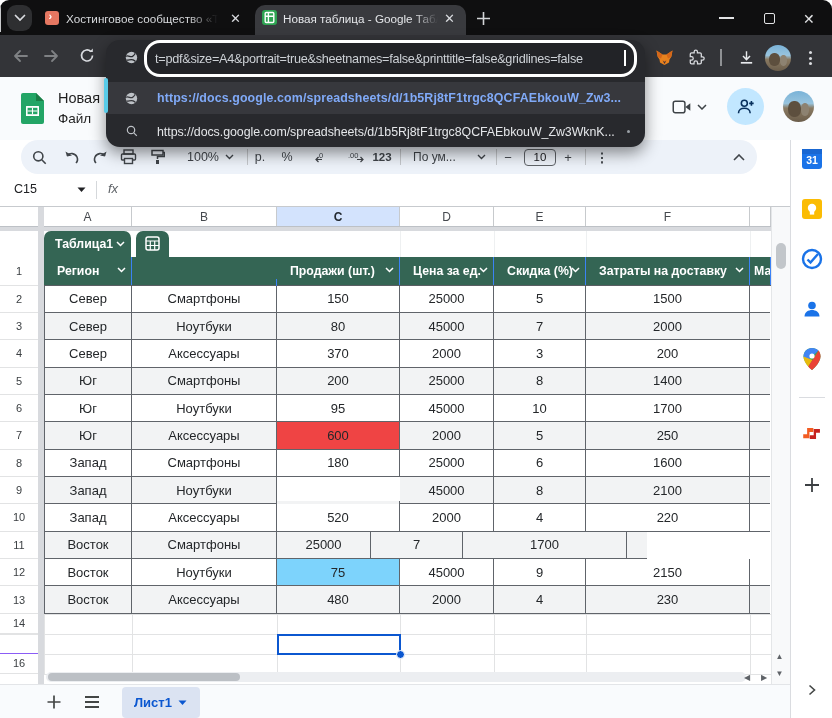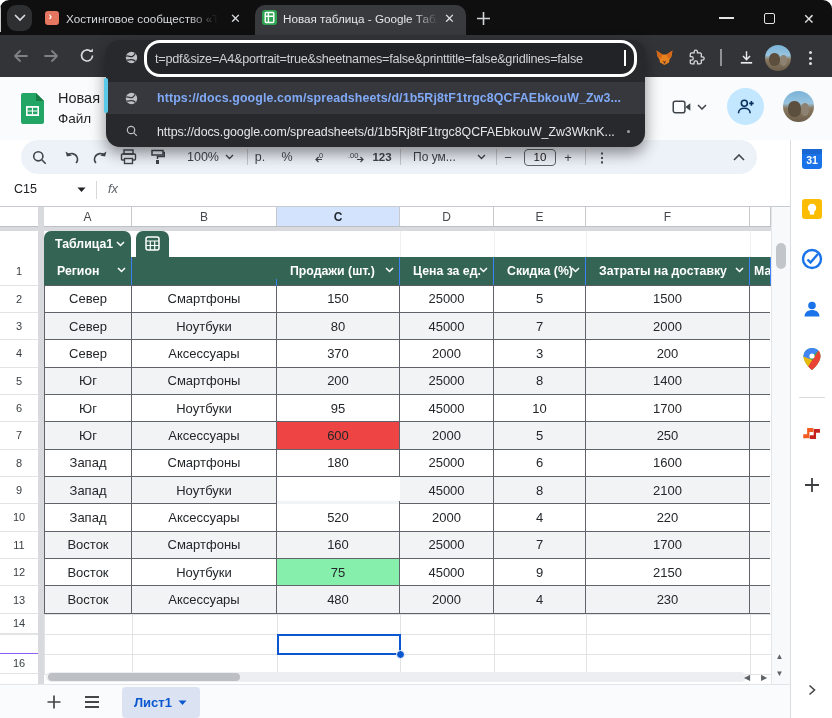--- a/index.html
+++ b/index.html
@@ -398,30 +398,29 @@
       <div class="tcell" style="width:145px;background:#ffffff;">Аксессуары</div>
       <div class="tcell" style="width:123px;background:#ffffff;">520</div>
       <div class="tcell" style="width:94px;background:#ffffff;">2000</div>
       <div class="tcell" style="width:92px;background:#ffffff;">4</div>
       <div class="tcell" style="width:164px;background:#ffffff;">220</div>
       <div class="tcell" style="width:20px;background:#ffffff;border-right:none;"></div>
     </div>
     <div class="trow" style="top:531.6px;height:27.4px;border-left:1px solid #60646a;">
       <div class="tcell" style="width:87px;background:#f2f3f4;">Восток</div>
       <div class="tcell" style="width:145px;background:#f2f3f4;">Смартфоны</div>
-      <div class="tcell" style="width:123px;background:#f2f3f4;">160</div>
       <div class="tcell" style="width:94px;background:#f2f3f4;">25000</div>
       <div class="tcell" style="width:92px;background:#f2f3f4;">7</div>
       <div class="tcell" style="width:164px;background:#f2f3f4;">1700</div>
       <div class="tcell" style="width:20px;background:#f2f3f4;border-right:none;"></div>
     </div>
     <div class="trow" style="top:559.0px;height:27.4px;border-left:1px solid #60646a;">
       <div class="tcell" style="width:87px;background:#ffffff;">Восток</div>
       <div class="tcell" style="width:145px;background:#ffffff;">Ноутбуки</div>
-      <div class="tcell" style="width:123px;background:#86efac;text-align:center;">75</div>
+      <div class="tcell" style="width:123px;background:#7dd3fc;text-align:center;">75</div>
       <div class="tcell" style="width:94px;background:#ffffff;">45000</div>
       <div class="tcell" style="width:92px;background:#ffffff;">9</div>
       <div class="tcell" style="width:164px;background:#ffffff;">2150</div>
       <div class="tcell" style="width:20px;background:#ffffff;border-right:none;"></div>
     </div>
     <div class="trow" style="top:586.4px;height:27.4px;border-left:1px solid #60646a;">
       <div class="tcell" style="width:87px;background:#f2f3f4;">Восток</div>
       <div class="tcell" style="width:145px;background:#f2f3f4;">Аксессуары</div>
       <div class="tcell" style="width:123px;background:#f2f3f4;">480</div>
       <div class="tcell" style="width:94px;background:#f2f3f4;">2000</div>

